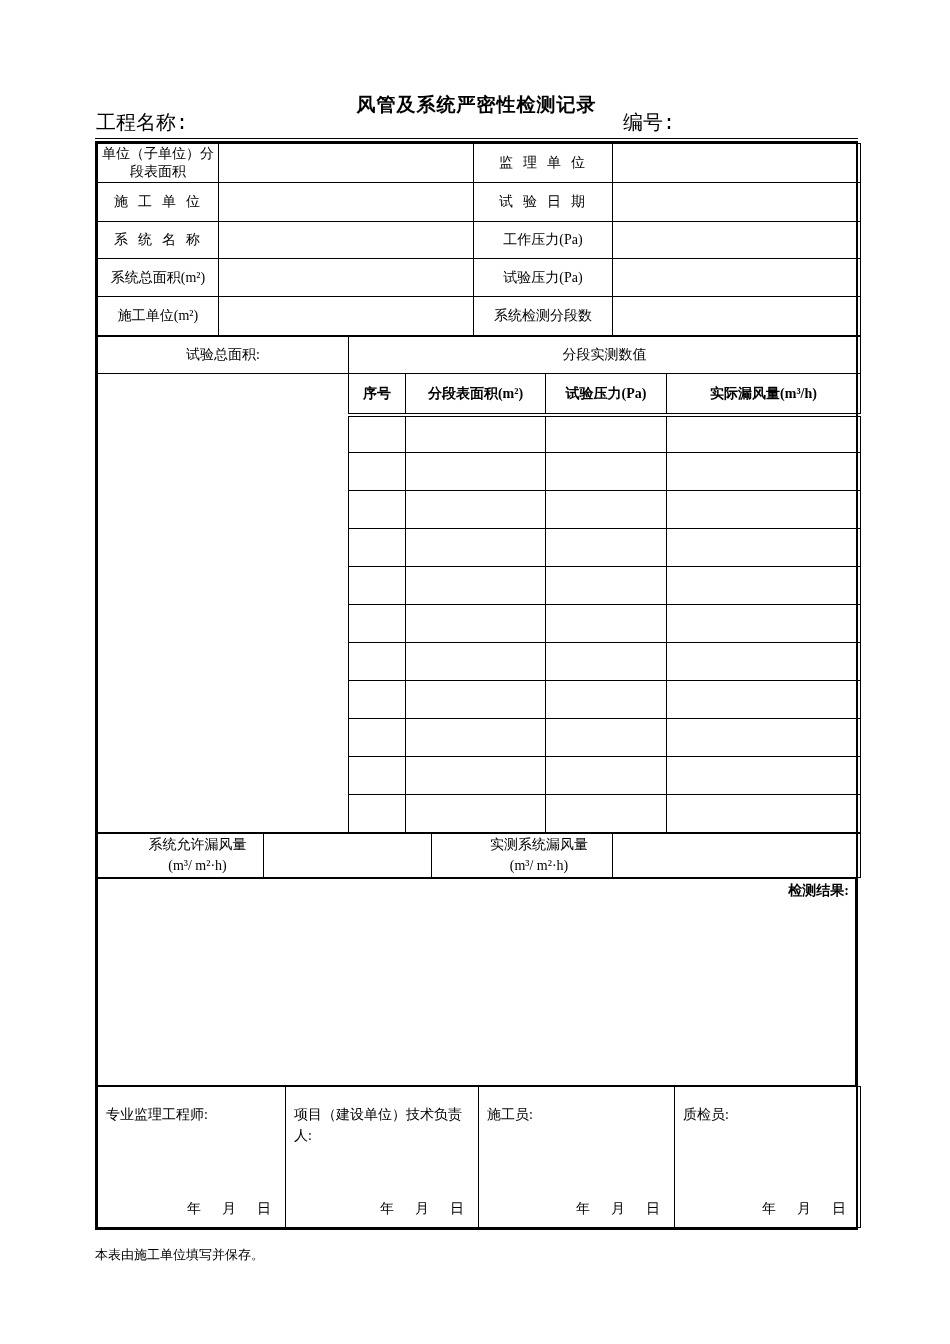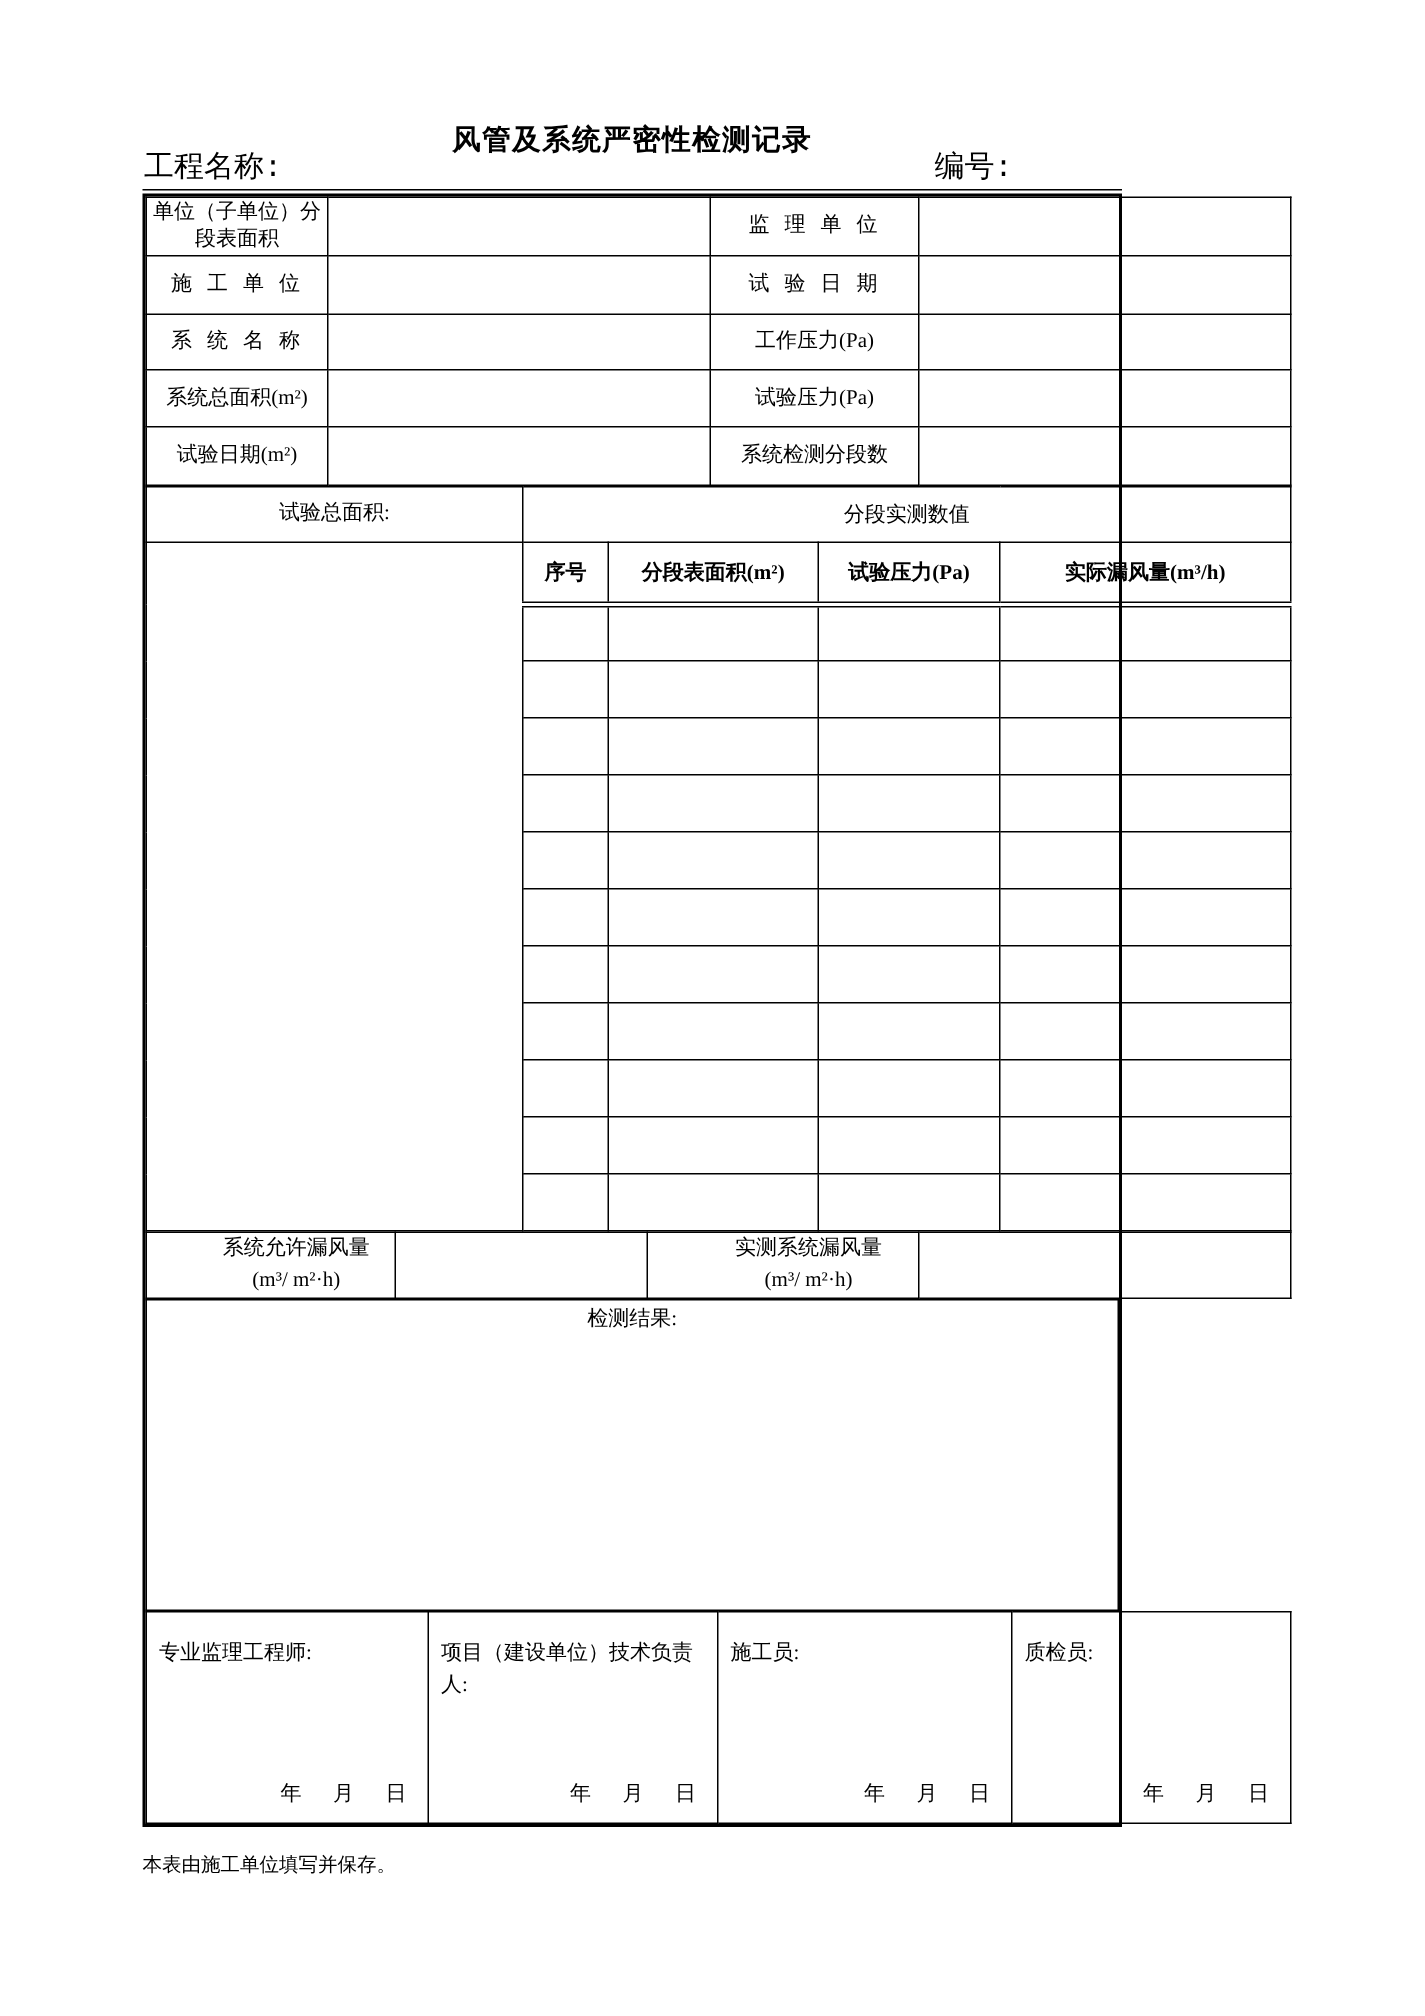--- a/index.html
+++ b/index.html
@@ -2,38 +2,38 @@
 <html><head>
 <meta charset="utf-8">
 <style>
   * { margin:0; padding:0; box-sizing:border-box; }
   html,body { background:#fff; }
   body {
     width:950px; height:1344px; position:relative;
     font-family:"Liberation Serif","DejaVu Serif",serif;
     color:#000;
   }
-  .doc { position:absolute; left:95px; top:80px; width:653px; }
+  .doc { position:absolute; left:95px; top:92px; width:763px; }
   .title { text-align:center; font-size:19px; font-weight:bold; letter-spacing:1px; height:26px; }
   .headline { position:relative; height:21px; border-bottom:1px solid #000; font-size:20px;font-family:Liberation Mono, monospace; }
   .headline .proj { position:absolute; left:1px; bottom:2px; }
   .headline .no   { position:absolute; left:528px; bottom:2px; }
   .tblwrap { border:2px solid #000; margin-top:2px; }
   table { border-collapse:collapse; width:100%; table-layout:fixed; }
   td {
     border:1px solid #000; font-size:14px; text-align:center;
     vertical-align:middle; overflow:hidden; padding:1px 2px;
   }
   .h38 td { height:38px; } .h39 td { height:39px; } .h37 td { height:37px; }
   .h41 td { height:41px; } .h43 td { height:43px;padding-left:36px; }
   .lbl { line-height:1.3; }
   .spread { letter-spacing:10px; padding-left:10px; }
   .two-line { white-space:pre-line; line-height:1.45; }
   .colhead { border-bottom:4px double #000;font-weight:bold; }
-  .result-cell { height:207px; vertical-align:top; text-align:center; padding:3px 6px; font-size:14px; }
+  .result-cell { height:207px; vertical-align:top; text-align:right; padding:3px 6px; font-size:14px;font-weight:bold; }
   .sig-cell { height:141px; vertical-align:top; text-align:left; position:relative; padding:17px 8px; line-height:1.5; }
   .date-row { position:absolute; bottom:8px; right:14px; display:flex; gap:21px; font-size:14px; }
   .footnote { margin-top:16px; font-size:13px; text-align:left; }
 </style>
 </head>
 <body>
 
 <div class="doc">
 
   <div class="title">风管及系统严密性检测记录</div>
@@ -71,21 +71,21 @@
         <td class="lbl">工作压力(Pa)</td>
         <td></td>
       </tr>
       <tr class="h38">
         <td class="lbl">系统总面积(m²)</td>
         <td></td>
         <td class="lbl">试验压力(Pa)</td>
         <td></td>
       </tr>
       <tr class="h39">
-        <td class="lbl">试验日期(m²)</td>
+        <td class="lbl">施工单位(m²)</td>
         <td></td>
         <td class="lbl">系统检测分段数</td>
         <td></td>
       </tr>
     </tbody>
       </table>
 
     <table>
       <colgroup>
           <col style="width:251px">

